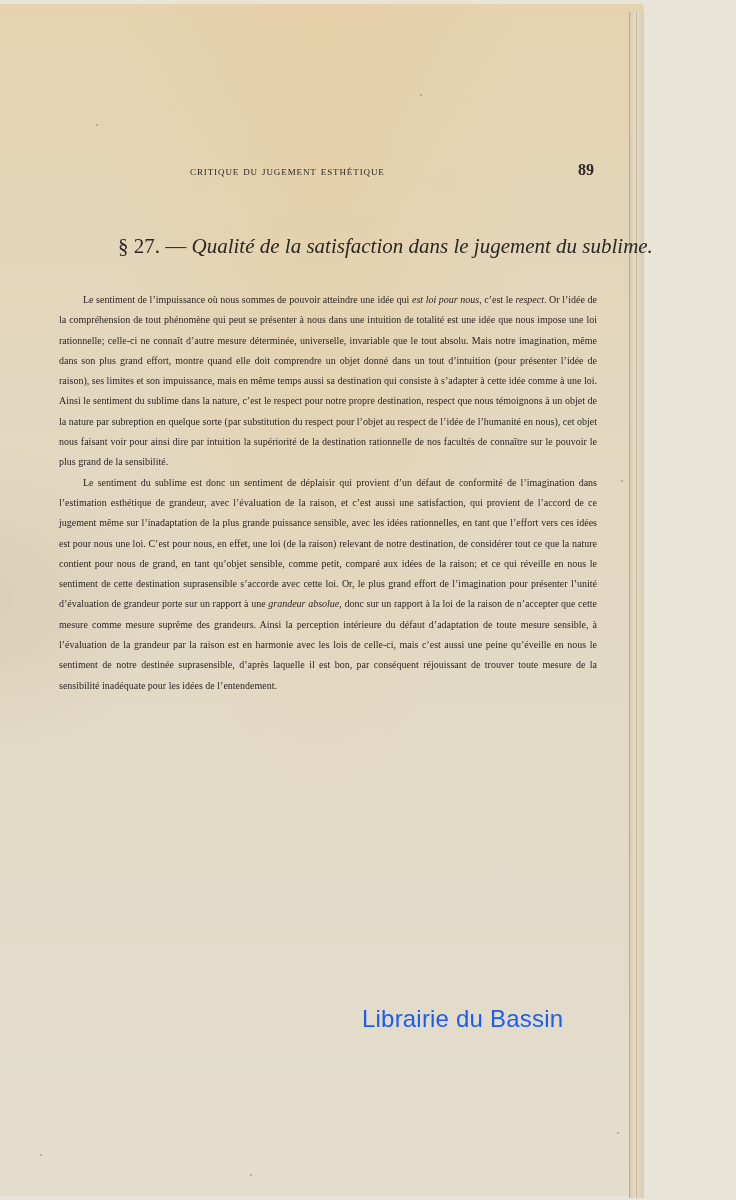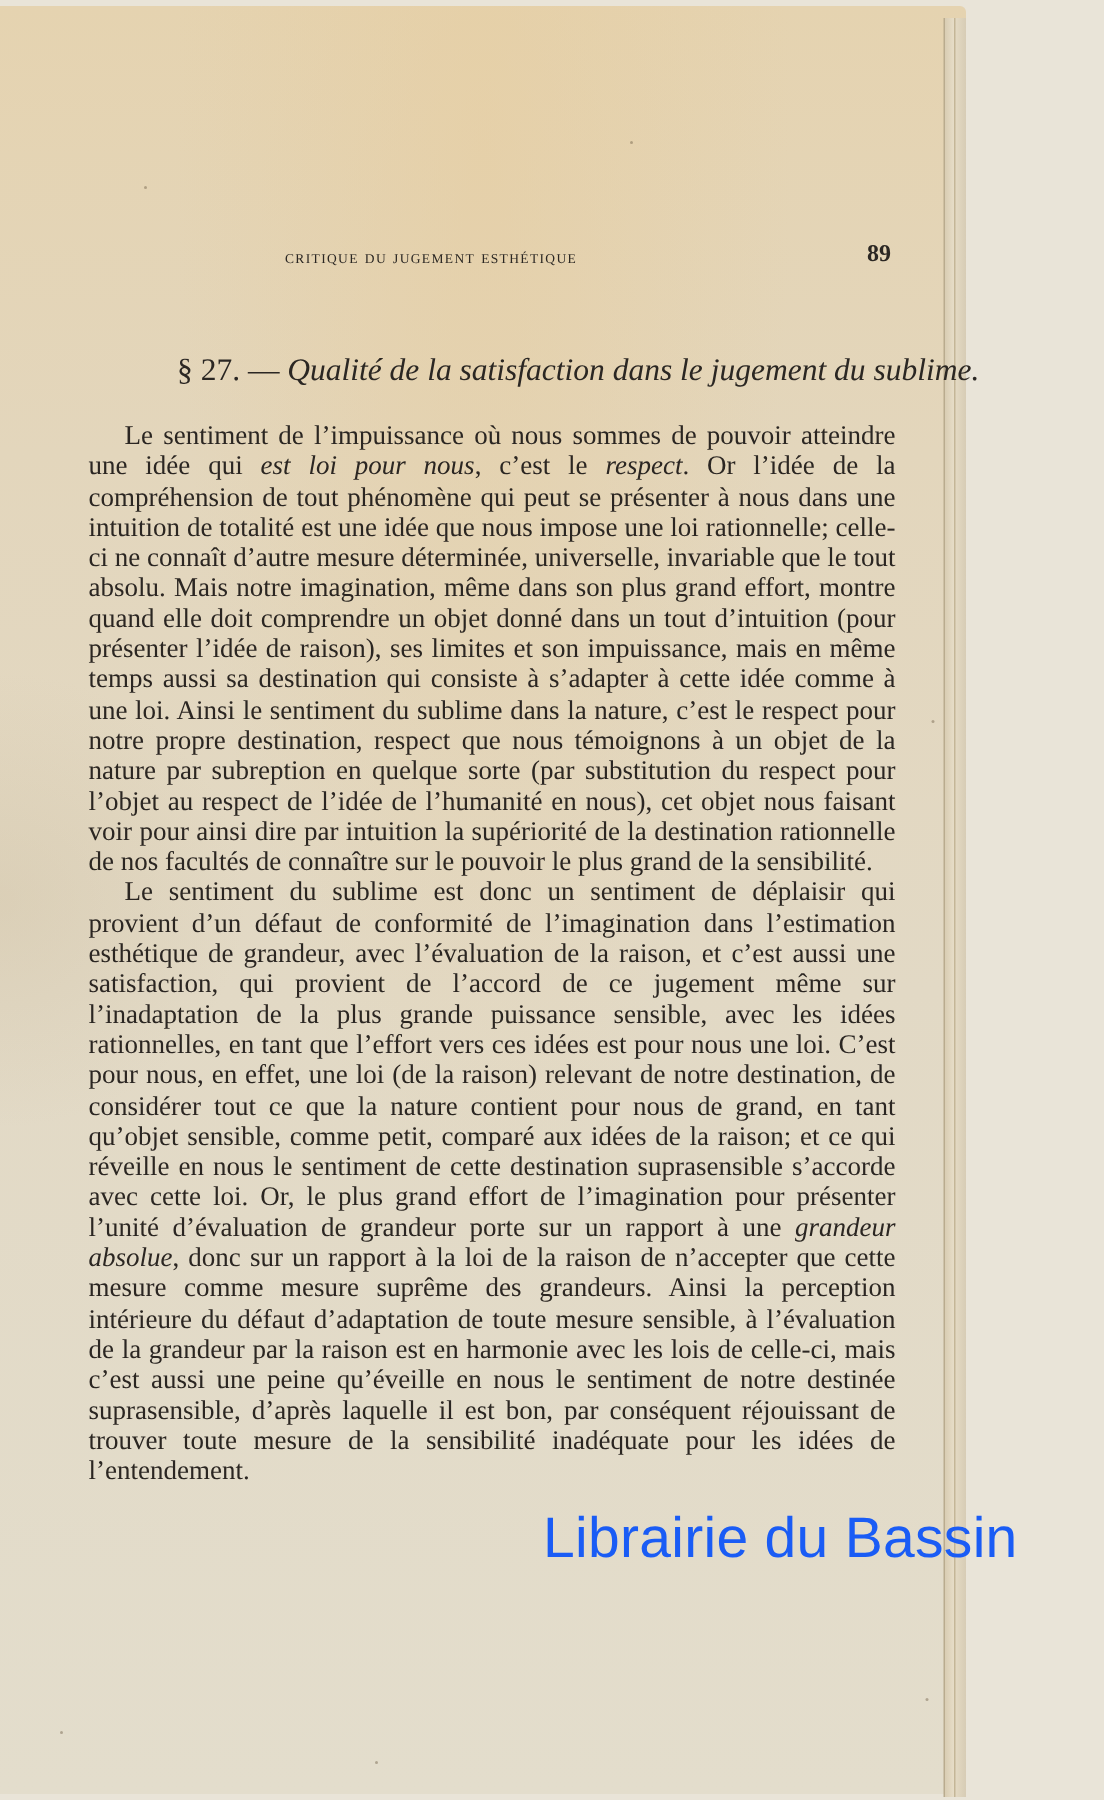--- a/index.html
+++ b/index.html
@@ -78,42 +78,42 @@
       white-space: nowrap;
     }
     .section-heading .num {
       font-style: normal;
     }
     .section-heading .title {
       font-style: italic;
     }
     .body-text {
       position: absolute;
-      top: 276px;
+      top: 286px;
       left: 59px;
       width: 538px;
-      font-size: 18px;
+      font-size: 10px;
       line-height: 20.3px;
       color: #2b2622;
       text-align: justify;
       hyphens: none;
     }
     .body-text p {
       margin: 0;
       text-indent: 24px;
     }
     .body-text em {
       font-style: italic;
     }
     .watermark {
       position: absolute;
       left: 362px;
       top: 1001px;
       font-family: "Liberation Sans", "DejaVu Sans", sans-serif;
-      font-size: 38px;
+      font-size: 24px;
       color: #1a5cf5;
       letter-spacing: 0.2px;
       white-space: nowrap;
     }
     .speck {
       position: absolute;
       width: 2px;
       height: 2px;
       border-radius: 50%;
       background: rgba(110,95,70,0.45);

